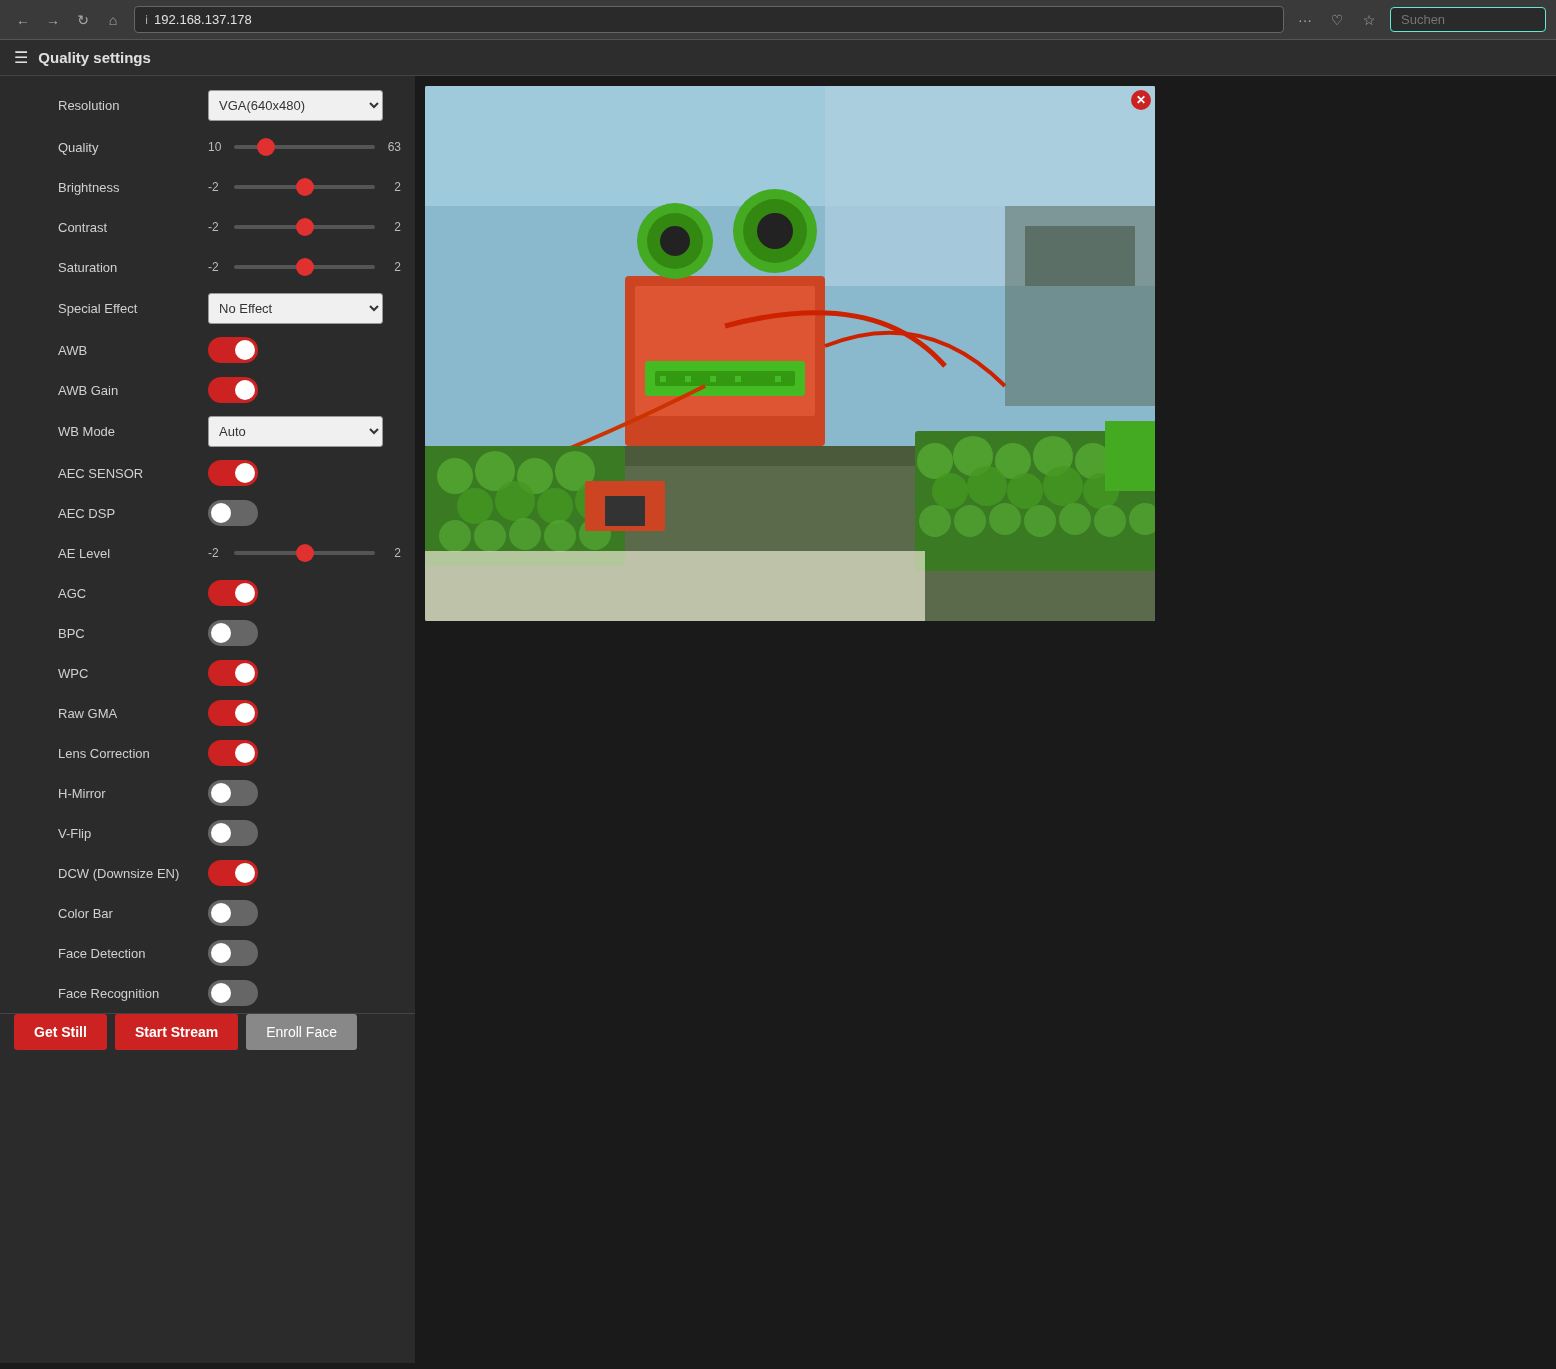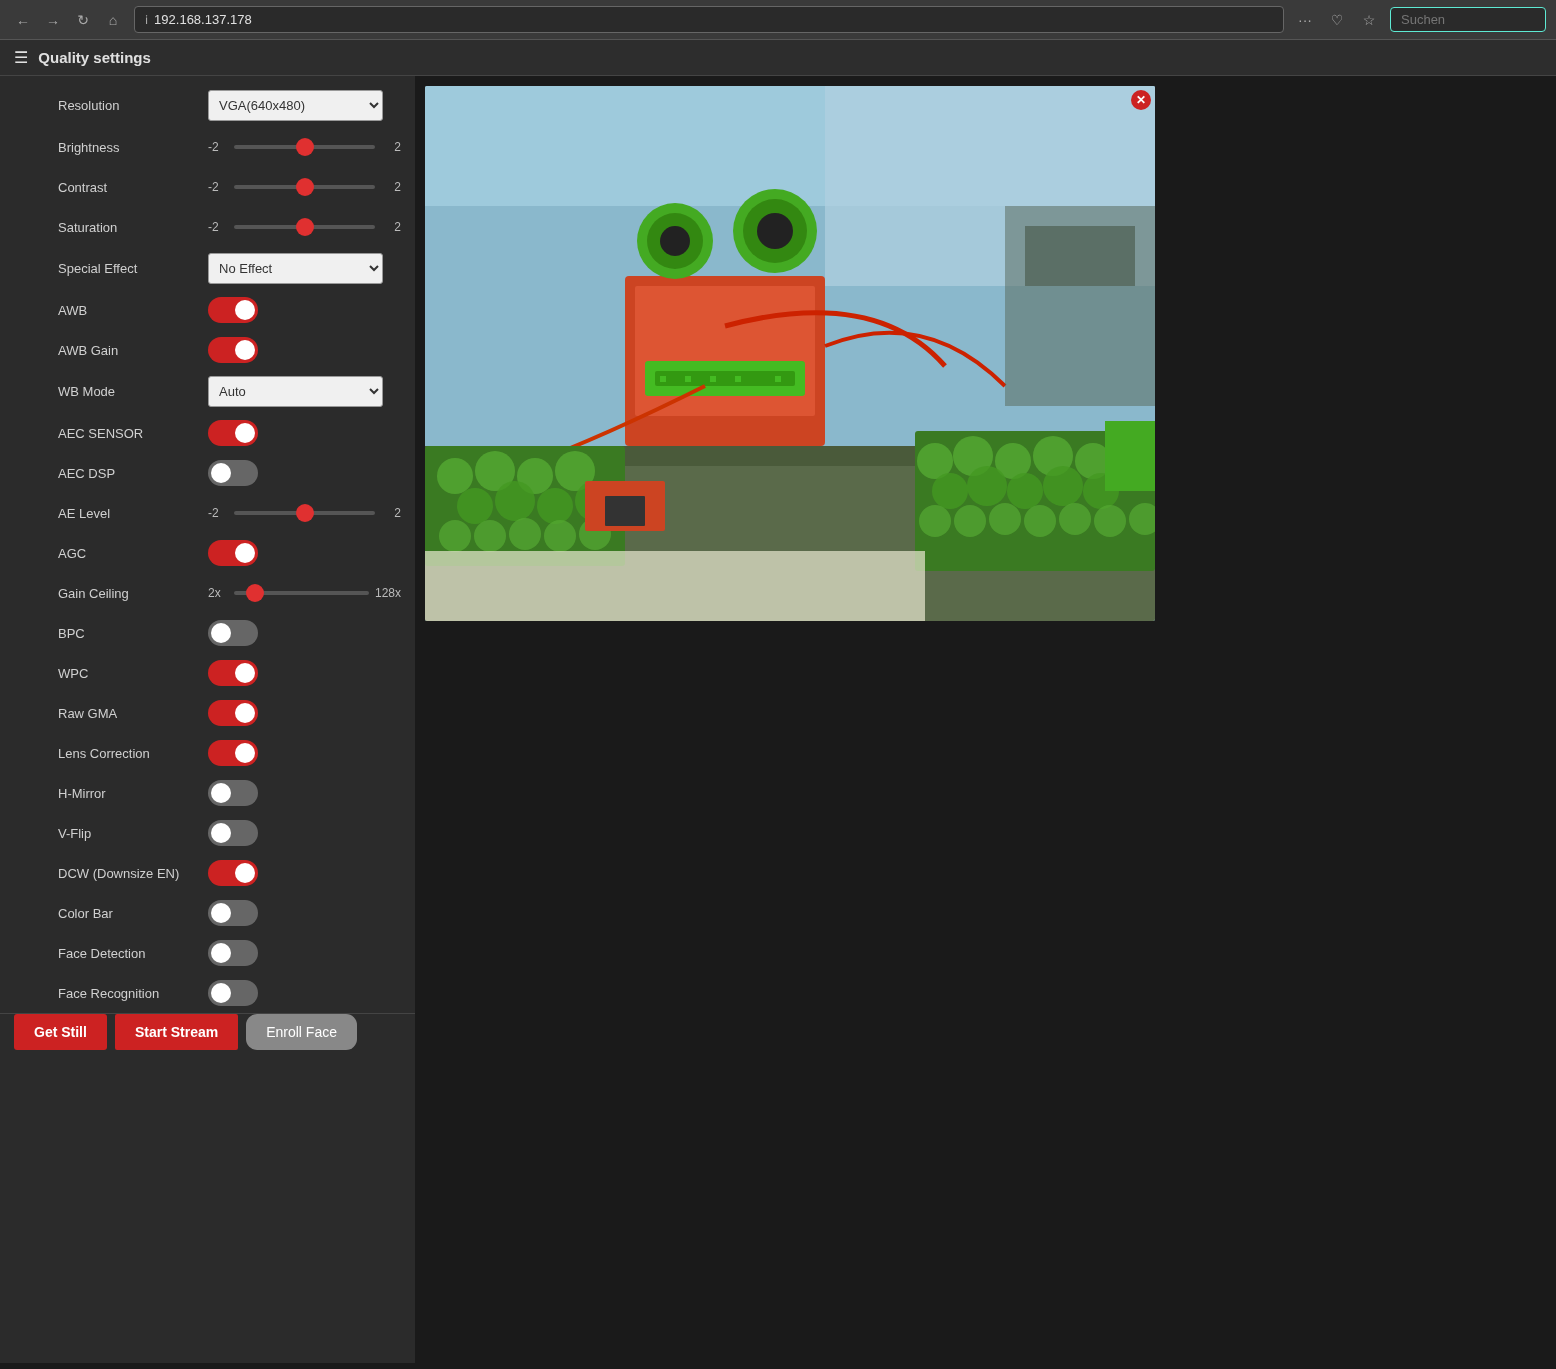--- a/index.html
+++ b/index.html
@@ -264,21 +264,21 @@
       border-radius: 2px;
       cursor: pointer;
       font-size: 14px;
       font-weight: bold;
     }
     .btn-enroll-face {
       padding: 10px 20px;
       background: #888;
       color: white;
       border: none;
-      border-radius: 11px;
+      border-radius: 3px;
       cursor: pointer;
       font-size: 14px;
       text-align: right;
     }
   </style>
 </head>
 <body>
 
 <div class="browser-chrome">
   <div class="nav-buttons">
@@ -320,20 +320,28 @@
             <option>XGA(1024x768)</option>
             <option>SVGA(800x600)</option>
             <option>CIF(400x296)</option>
             <option>QVGA(320x240)</option>
             <option>HQVGA(240x176)</option>
             <option>QQVGA(160x120)</option>
           </select>
         </div>
       </div>
 
+      <div class="setting-row">
+        <span class="setting-label">Quality</span>
+        <div class="setting-control slider-container">
+          <span class="slider-min">10</span>
+          <input type="range" min="10" max="63" value="20" style="">
+          <span class="slider-max">63</span>
+        </div>
+      </div>
 
       <div class="setting-row">
         <span class="setting-label">Brightness</span>
         <div class="setting-control slider-container">
           <span class="slider-min">-2</span>
           <input type="range" min="0" max="100" value="50" style="">
           <span class="slider-max">2</span>
         </div>
       </div>
 
@@ -435,28 +443,20 @@
       <div class="setting-row">
         <span class="setting-label">AGC</span>
         <div class="setting-control">
           <div class="toggle-switch on">
             <div class="toggle-track"></div>
             <div class="toggle-thumb"></div>
           </div>
         </div>
       </div>
 
-      <div class="setting-row">
-        <span class="setting-label">Gain Ceiling</span>
-        <div class="setting-control slider-container">
-          <span class="slider-min">2x</span>
-          <input type="range" min="0" max="100" value="10" style="">
-          <span class="slider-max">128x</span>
-        </div>
-      </div>
 
       <div class="setting-row">
         <span class="setting-label">BPC</span>
         <div class="setting-control">
           <div class="toggle-switch">
             <div class="toggle-track"></div>
             <div class="toggle-thumb"></div>
           </div>
         </div>
       </div>

